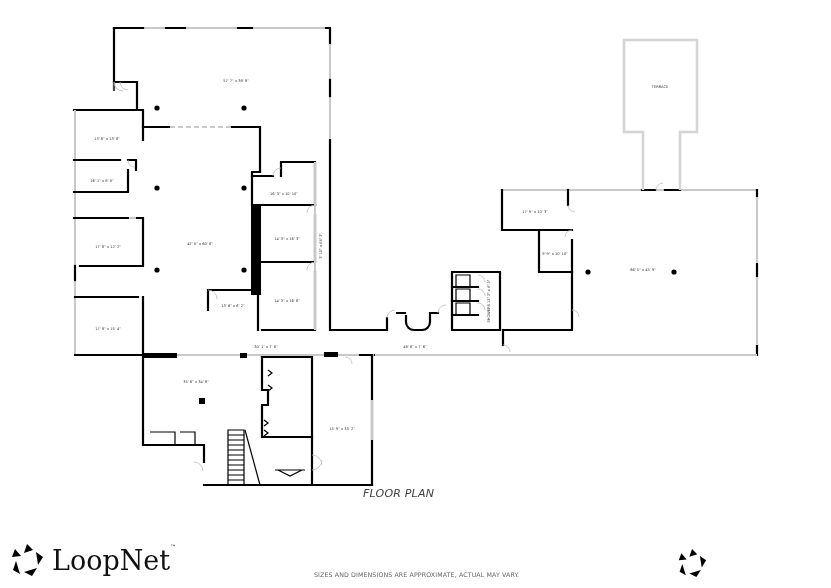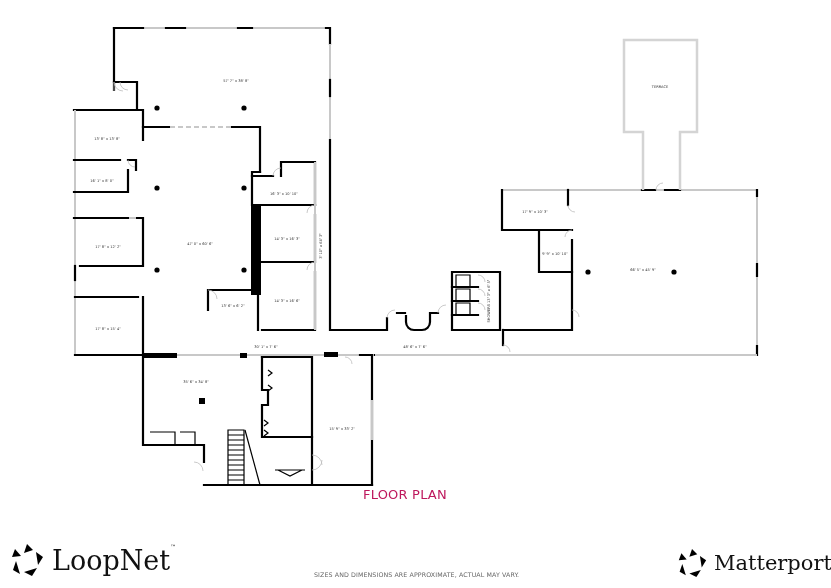--- a/index.html
+++ b/index.html
@@ -5,21 +5,21 @@
   html, body { margin:0; padding:0; background:#ffffff; }
   body { width:831px; height:588px; position:relative; overflow:hidden; font-family:"DejaVu Sans", sans-serif; }
   #plan { position:absolute; left:0; top:0; width:831px; height:588px; }
   .wall { stroke:#000; stroke-width:2.2; fill:none; stroke-linecap:square; }
   .thin { stroke:#000; stroke-width:1.2; fill:none; }
   .win { stroke:#c8c8c8; stroke-width:2; fill:none; }
   .ext { stroke:#d4d4d4; stroke-width:2.5; fill:none; }
   .door { stroke:#bdbdbd; stroke-width:0.8; fill:none; }
   .blk { fill:#000; }
   .lbl { font-family:"DejaVu Sans", sans-serif; font-size:3.6px; fill:#333; text-anchor:middle; }
-  .title { position:absolute; left:363px; top:487px; font-family:"DejaVu Sans", sans-serif; font-size:13px; color:#be185d; letter-spacing:0.2px; }
+  .title { position:absolute; left:363px; top:487px; font-family:"DejaVu Sans", sans-serif; font-size:11px; color:#404040; letter-spacing:0.2px;font-style:italic; }
   .disclaimer { position:absolute; left:314px; top:571px; font-family:"DejaVu Sans", sans-serif; font-size:6.3px; color:#666; letter-spacing:0.1px; }
   .brand { position:absolute; display:flex; align-items:center; }
   .loopnet { left:10px; top:543px; }
   .matterport { left:677px; top:548px; }
   .brand-name { font-family:"DejaVu Serif", serif; color:#111; }
   .loopnet .brand-name { font-size:27px; margin-left:8px; }
   .matterport .brand-name { font-size:21px; margin-left:7px; }
   .tm { font-family:"DejaVu Sans", sans-serif; font-size:6px; vertical-align:top; position:relative; top:-2px; }
 </style>
 </head>
@@ -175,14 +175,13 @@
 </div>
 
 <div class="brand matterport">
   <svg width="30" height="30" viewBox="0 0 34 34">
     <polygon points="17,1 23,7 14,10" fill="#000"></polygon>
     <polygon points="26,9 33,14 28,22" fill="#000"></polygon>
     <polygon points="27,25 22,33 14,29" fill="#000"></polygon>
     <polygon points="10,31 3,27 6,18" fill="#000"></polygon>
     <polygon points="2,14 5,6 11,13" fill="#000"></polygon>
   </svg>
-  <span class="brand-name"><span>Matterport</span></span>
 </div>
 
 </body></html>

